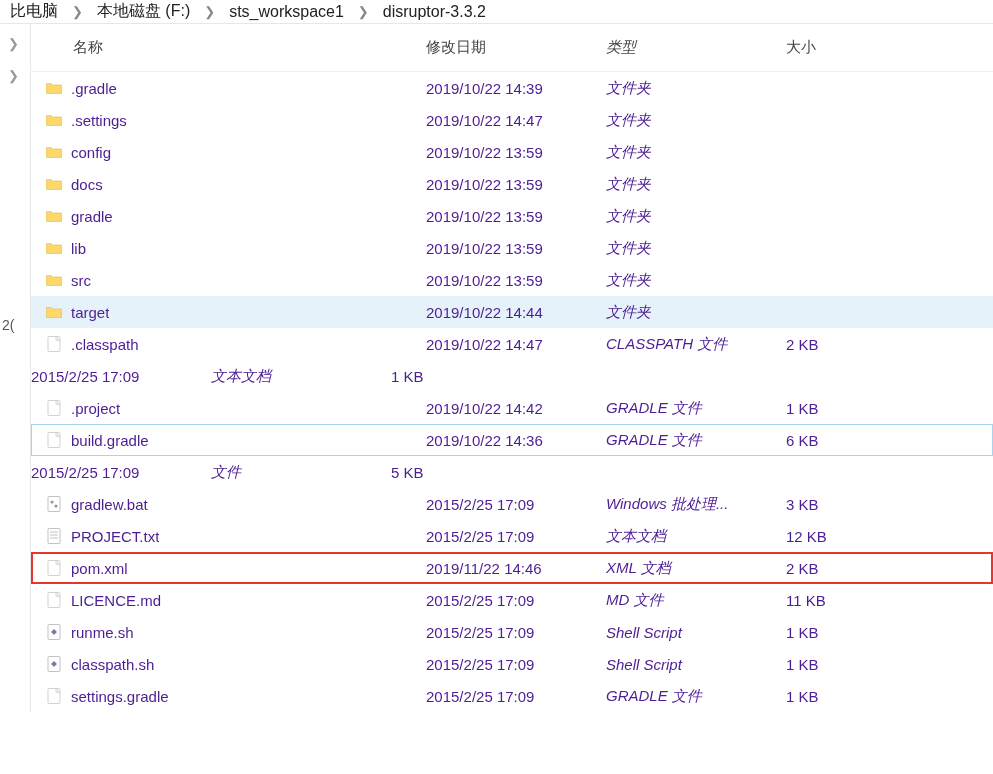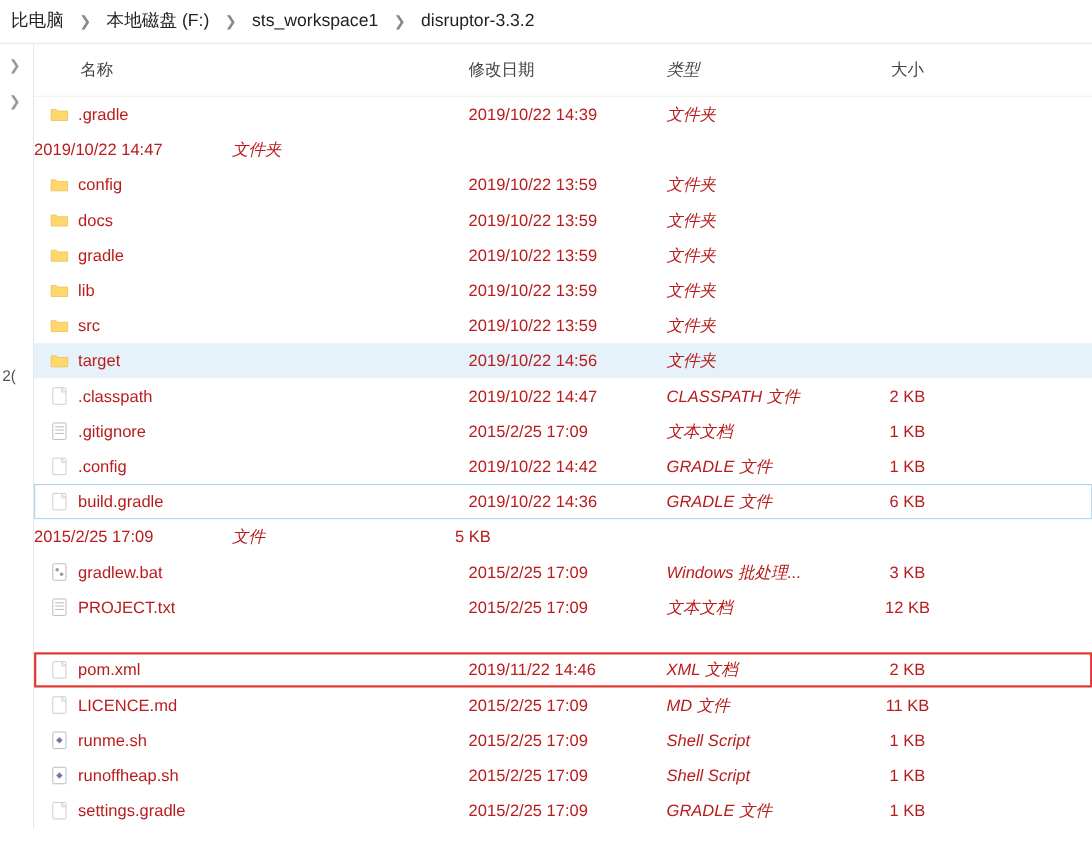--- a/index.html
+++ b/index.html
@@ -9,21 +9,21 @@
     font-size: 15px;
     color: #222;
     background: #fff;
     width: 993px;
     height: 774px;
     overflow: hidden;
   }
   .breadcrumb {
     display: flex;
     align-items: center;
-    height: 40px;
+    height: 24px;
     padding: 0 4px;
     border-bottom: 1px solid #e7e7e7;
     font-size: 16px;
   }
   .crumb { padding: 4px 6px; cursor: default; }
   .crumb-sep { color: #888; padding: 0 8px; font-size: 13px; }
   .file-area {
     display: flex;
   }
   .left-gutter {
@@ -56,29 +56,29 @@
     padding-right: 16px;
   }
   .header-row {
     height: 48px;
     border-bottom: 1px solid #f0f0f0;
     color: #333;
   }
   .col-name { flex: 0 0 395px; padding-left: 14px; display: flex; align-items: center; }
   .col-date { flex: 0 0 180px; }
   .col-type { flex: 0 0 180px; font-style: italic; }
-  .col-size { flex: 0 0 90px; text-align: center; padding-right: 12px; }
+  .col-size { flex: 0 0 90px; text-align: left; padding-right: 12px; }
   .header-row .col-name,
   .header-row .col-date,
   .header-row .col-type,
   .header-row .col-size { font-size: 15px; color: #444; }
-  .file-row { font-size: 15px; color: #b91c1c; }
+  .file-row { font-size: 15px; color: #4c1d95; }
   .file-row.selected { background: #e6f2fa; }
   .file-row.focused { outline: 1px solid #a9d4f0; outline-offset: -1px; }
-  .file-row.highlighted { outline: 2px solid #e2372f; outline-offset: -2px; margin-top: 25px; }
+  .file-row.highlighted { outline: 2px solid #e2372f; outline-offset: -2px; }
   .icon {
     width: 18px;
     height: 18px;
     margin-right: 8px;
     flex-shrink: 0;
     display: inline-flex;
     align-items: center;
     justify-content: center;
   }
   .icon svg { width: 18px; height: 18px; display: block; }
@@ -120,20 +120,28 @@
                 <path fill="#ffd76b" stroke="#e0b84a" stroke-width="0.6" d="M1.5 4.5 L6 4.5 L7.5 6 L16.5 6 L16.5 14.5 L1.5 14.5 Z"></path>
               </svg>
             </span>
             <span class="name-text">.gradle</span>
           </div>
           <div class="col-date">2019/10/22 14:39</div>
           <div class="col-type">文件夹</div>
           <div class="col-size"></div>
         </div>
         <div class="file-row">
+          <div class="col-name">
+            <span class="icon">
+              <svg viewBox="0 0 18 18">
+                <path fill="#ffd76b" stroke="#e0b84a" stroke-width="0.6" d="M1.5 4.5 L6 4.5 L7.5 6 L16.5 6 L16.5 14.5 L1.5 14.5 Z"></path>
+              </svg>
+            </span>
+            <span class="name-text">.settings</span>
+          </div>
           <div class="col-date">2019/10/22 14:47</div>
           <div class="col-type">文件夹</div>
           <div class="col-size"></div>
         </div>
         <div class="file-row">
           <div class="col-name">
             <span class="icon">
               <svg viewBox="0 0 18 18">
                 <path fill="#ffd76b" stroke="#e0b84a" stroke-width="0.6" d="M1.5 4.5 L6 4.5 L7.5 6 L16.5 6 L16.5 14.5 L1.5 14.5 Z"></path>
               </svg>
@@ -198,112 +206,101 @@
         </div>
         <div class="file-row selected">
           <div class="col-name">
             <span class="icon">
               <svg viewBox="0 0 18 18">
                 <path fill="#ffd76b" stroke="#e0b84a" stroke-width="0.6" d="M1.5 4.5 L6 4.5 L7.5 6 L16.5 6 L16.5 14.5 L1.5 14.5 Z"></path>
               </svg>
             </span>
             <span class="name-text">target</span>
           </div>
-          <div class="col-date">2019/10/22 14:56</div>
+          <div class="col-date">2019/10/22 14:44</div>
           <div class="col-type">文件夹</div>
           <div class="col-size"></div>
         </div>
         <div class="file-row">
           <div class="col-name">
             <span class="icon">
               <svg viewBox="0 0 18 18">
                 <rect x="3" y="1.5" width="12" height="15" rx="1" fill="#fff" stroke="#ccc" stroke-width="0.9"></rect>
                 <path d="M11 1.5 L15 5.5 L11 5.5 Z" fill="#eee" stroke="#ccc" stroke-width="0.6"></path>
               </svg>
             </span>
             <span class="name-text">.classpath</span>
           </div>
           <div class="col-date">2019/10/22 14:47</div>
           <div class="col-type">CLASSPATH 文件</div>
           <div class="col-size">2 KB</div>
+        </div>
+        <div class="file-row">
+          <div class="col-date">2015/2/25 17:09</div>
+          <div class="col-type">文本文档</div>
+          <div class="col-size">1 KB</div>
+        </div>
+        <div class="file-row">
+          <div class="col-name">
+            <span class="icon">
+              <svg viewBox="0 0 18 18">
+                <rect x="3" y="1.5" width="12" height="15" rx="1" fill="#fff" stroke="#ccc" stroke-width="0.9"></rect>
+                <path d="M11 1.5 L15 5.5 L11 5.5 Z" fill="#eee" stroke="#ccc" stroke-width="0.6"></path>
+              </svg>
+            </span>
+            <span class="name-text">.project</span>
+          </div>
+          <div class="col-date">2019/10/22 14:42</div>
+          <div class="col-type">GRADLE 文件</div>
+          <div class="col-size">1 KB</div>
+        </div>
+        <div class="file-row focused">
+          <div class="col-name">
+            <span class="icon">
+              <svg viewBox="0 0 18 18">
+                <rect x="3" y="1.5" width="12" height="15" rx="1" fill="#fff" stroke="#ccc" stroke-width="0.9"></rect>
+                <path d="M11 1.5 L15 5.5 L11 5.5 Z" fill="#eee" stroke="#ccc" stroke-width="0.6"></path>
+              </svg>
+            </span>
+            <span class="name-text">build.gradle</span>
+          </div>
+          <div class="col-date">2019/10/22 14:36</div>
+          <div class="col-type">GRADLE 文件</div>
+          <div class="col-size">6 KB</div>
+        </div>
+        <div class="file-row">
+          <div class="col-date">2015/2/25 17:09</div>
+          <div class="col-type">文件</div>
+          <div class="col-size">5 KB</div>
+        </div>
+        <div class="file-row">
+          <div class="col-name">
+            <span class="icon">
+              <svg viewBox="0 0 18 18">
+                <rect x="3" y="1.5" width="12" height="15" rx="1" fill="#fff" stroke="#bbb" stroke-width="0.9"></rect>
+                <circle cx="7" cy="7" r="1.6" fill="#999"></circle>
+                <circle cx="11" cy="11" r="1.6" fill="#999"></circle>
+              </svg>
+            </span>
+            <span class="name-text">gradlew.bat</span>
+          </div>
+          <div class="col-date">2015/2/25 17:09</div>
+          <div class="col-type">Windows 批处理...</div>
+          <div class="col-size">3 KB</div>
         </div>
         <div class="file-row">
           <div class="col-name">
             <span class="icon">
               <svg viewBox="0 0 18 18">
                 <rect x="3" y="1.5" width="12" height="15" rx="1" fill="#fff" stroke="#bbb" stroke-width="0.9"></rect>
                 <line x1="5" y1="5" x2="13" y2="5" stroke="#bbb" stroke-width="0.9"></line>
                 <line x1="5" y1="8" x2="13" y2="8" stroke="#bbb" stroke-width="0.9"></line>
                 <line x1="5" y1="11" x2="13" y2="11" stroke="#bbb" stroke-width="0.9"></line>
               </svg>
             </span>
-            <span class="name-text">.gitignore</span>
-          </div>
-          <div class="col-date">2015/2/25 17:09</div>
-          <div class="col-type">文本文档</div>
-          <div class="col-size">1 KB</div>
-        </div>
-        <div class="file-row">
-          <div class="col-name">
-            <span class="icon">
-              <svg viewBox="0 0 18 18">
-                <rect x="3" y="1.5" width="12" height="15" rx="1" fill="#fff" stroke="#ccc" stroke-width="0.9"></rect>
-                <path d="M11 1.5 L15 5.5 L11 5.5 Z" fill="#eee" stroke="#ccc" stroke-width="0.6"></path>
-              </svg>
-            </span>
-            <span class="name-text">.config</span>
-          </div>
-          <div class="col-date">2019/10/22 14:42</div>
-          <div class="col-type">GRADLE 文件</div>
-          <div class="col-size">1 KB</div>
-        </div>
-        <div class="file-row focused">
-          <div class="col-name">
-            <span class="icon">
-              <svg viewBox="0 0 18 18">
-                <rect x="3" y="1.5" width="12" height="15" rx="1" fill="#fff" stroke="#ccc" stroke-width="0.9"></rect>
-                <path d="M11 1.5 L15 5.5 L11 5.5 Z" fill="#eee" stroke="#ccc" stroke-width="0.6"></path>
-              </svg>
-            </span>
-            <span class="name-text">build.gradle</span>
-          </div>
-          <div class="col-date">2019/10/22 14:36</div>
-          <div class="col-type">GRADLE 文件</div>
-          <div class="col-size">6 KB</div>
-        </div>
-        <div class="file-row">
-          <div class="col-date">2015/2/25 17:09</div>
-          <div class="col-type">文件</div>
-          <div class="col-size">5 KB</div>
-        </div>
-        <div class="file-row">
-          <div class="col-name">
-            <span class="icon">
-              <svg viewBox="0 0 18 18">
-                <rect x="3" y="1.5" width="12" height="15" rx="1" fill="#fff" stroke="#bbb" stroke-width="0.9"></rect>
-                <circle cx="7" cy="7" r="1.6" fill="#999"></circle>
-                <circle cx="11" cy="11" r="1.6" fill="#999"></circle>
-              </svg>
-            </span>
-            <span class="name-text">gradlew.bat</span>
-          </div>
-          <div class="col-date">2015/2/25 17:09</div>
-          <div class="col-type">Windows 批处理...</div>
-          <div class="col-size">3 KB</div>
-        </div>
-        <div class="file-row">
-          <div class="col-name">
-            <span class="icon">
-              <svg viewBox="0 0 18 18">
-                <rect x="3" y="1.5" width="12" height="15" rx="1" fill="#fff" stroke="#bbb" stroke-width="0.9"></rect>
-                <line x1="5" y1="5" x2="13" y2="5" stroke="#bbb" stroke-width="0.9"></line>
-                <line x1="5" y1="8" x2="13" y2="8" stroke="#bbb" stroke-width="0.9"></line>
-                <line x1="5" y1="11" x2="13" y2="11" stroke="#bbb" stroke-width="0.9"></line>
-              </svg>
-            </span>
             <span class="name-text">PROJECT.txt</span>
           </div>
           <div class="col-date">2015/2/25 17:09</div>
           <div class="col-type">文本文档</div>
           <div class="col-size">12 KB</div>
         </div>
         <div class="file-row highlighted">
           <div class="col-name">
             <span class="icon">
               <svg viewBox="0 0 18 18">
@@ -348,21 +345,21 @@
         </div>
         <div class="file-row">
           <div class="col-name">
             <span class="icon">
               <svg viewBox="0 0 18 18">
                 <rect x="3" y="1.5" width="12" height="15" rx="1" fill="#fff" stroke="#bbb" stroke-width="0.9"></rect>
                 <path d="M6 9 L9 6 L12 9 L9 12 Z" fill="#4796e6"></path>
                 <circle cx="9" cy="9" r="1.4" fill="#e24a3b"></circle>
               </svg>
             </span>
-            <span class="name-text">runoffheap.sh</span>
+            <span class="name-text">classpath.sh</span>
           </div>
           <div class="col-date">2015/2/25 17:09</div>
           <div class="col-type">Shell Script</div>
           <div class="col-size">1 KB</div>
         </div>
         <div class="file-row">
           <div class="col-name">
             <span class="icon">
               <svg viewBox="0 0 18 18">
                 <rect x="3" y="1.5" width="12" height="15" rx="1" fill="#fff" stroke="#ccc" stroke-width="0.9"></rect>

